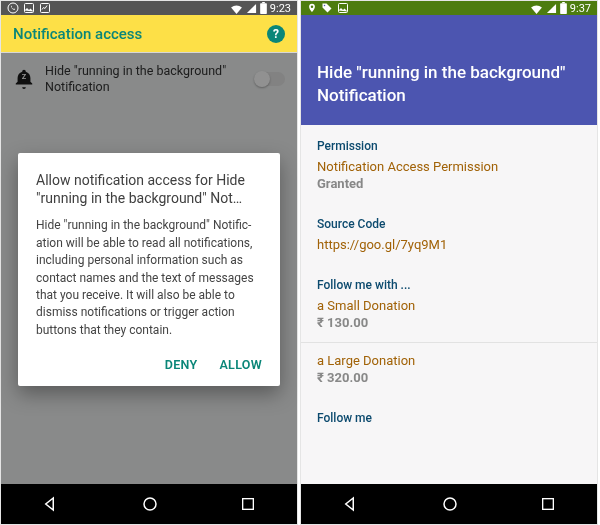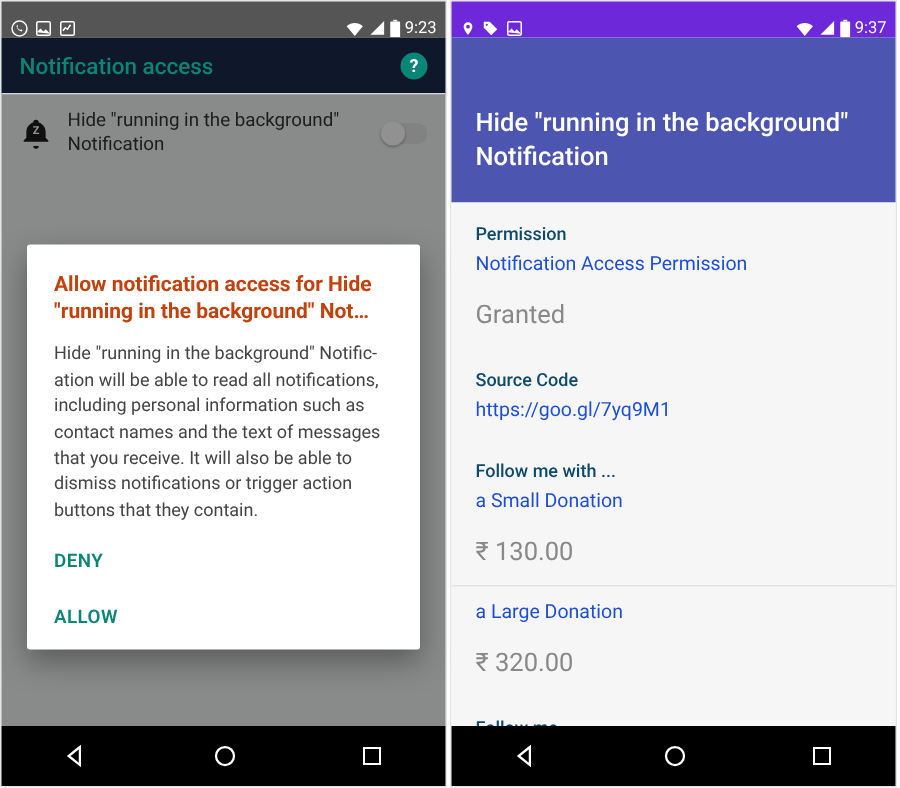--- a/index.html
+++ b/index.html
@@ -1,49 +1,49 @@
 <!DOCTYPE html>
 <html><head>
 <meta charset="utf-8">
 <style>
   * { box-sizing: border-box; margin: 0; padding: 0; }
   body { width: 600px; height: 525px; display: flex; font-family: Roboto, Arial, sans-serif; background: #fff; overflow: hidden; }
   .container { display: flex; width: 100%; height: 100%; gap: 2px; }
   .phone { position: relative; width: 298px; height: 525px; display: flex; flex-direction: column; border: 1px solid #e5e5e5; }
-  .statusbar { height: 24px; display: flex; align-items: flex-end; justify-content: space-between; padding: 0 6px; font-size: 11px; color: #fff; gap: 32px; }
+  .statusbar { height: 14px; display: flex; align-items: center; justify-content: space-between; padding: 0 6px; font-size: 11px; color: #fff; gap: 32px; }
   .statusbar.dark { background: #555; }
-  .statusbar.blue { background: #6d28d9; }
+  .statusbar.blue { background: #4d7c0f; }
   .sb-left { display: flex; gap: 4px; }
   .sb-right { display: flex; gap: 3px; align-items: center; }
   .ico svg { display: block; }
   .actionbar { height: 38px; display: flex; align-items: center; justify-content: space-between; padding: 0 12px; border-bottom: 1px solid #d7d7d7; }
-  .actionbar.dimmed { background: #0f172a; }
+  .actionbar.dimmed { background: #fde047; }
   .actionbar .title { color: #0a8678; font-size: 15px; font-weight: 500; }
   .help-circle { width: 18px; height: 18px; border-radius: 50%; background: #0a8678; color: #fff; display: flex; align-items: center; justify-content: center; font-size: 12px; font-weight: bold; }
   .content.dimmed { background: #eceeee; flex: 1; position: relative; }
   .row { display: flex; align-items: center; padding: 10px 12px; gap: 10px; }
   .row .label { font-size: 12.5px; color: #333; flex: 1; line-height: 1.3; }
   .toggle { width: 30px; height: 14px; border-radius: 8px; background: #e0e0e0; position: relative; }
   .toggle::after { content: ""; position: absolute; width: 16px; height: 16px; border-radius: 50%; background: #fafafa; top: -1px; left: -1px; box-shadow: 0 1px 2px rgba(0,0,0,.3); }
   .scrim { position: absolute; inset: 0; background: rgba(0,0,0,.42); display: flex; align-items: flex-start; justify-content: center; padding-top: 100px; }
   .dialog { background: #fff; width: 262px; padding: 18px 18px 8px 18px; box-shadow: 0 8px 20px rgba(0,0,0,.35); border-radius: 2px; }
-  .dialog-title { font-size: 14px; font-weight: 700; color: #c2410c; margin-bottom: 10px; line-height: 1.3; }
+  .dialog-title { font-size: 14px; font-weight: 400; color: #404040; margin-bottom: 10px; line-height: 1.3; }
   .dialog-body { font-size: 12px; color: #444; line-height: 1.45; margin-bottom: 12px; }
-  .dialog-actions { display: flex; justify-content: flex-end; gap: 22px; padding: 6px 0 6px 0; flex-direction: column; }
+  .dialog-actions { display: flex; justify-content: flex-end; gap: 22px; padding: 6px 0 6px 0; }
   .dialog-btn { color: #0a8678; font-size: 12.5px; font-weight: 600; letter-spacing: .3px; cursor: pointer; }
   .navbar { height: 40px; background: #000; display: flex; align-items: center; justify-content: space-around; margin-top: auto; }
   .navbar svg { display: block; }
   
   .hero { background: #4c55b0; padding: 46px 16px 18px 16px; color: #fff; }
   .hero-title { font-size: 17px; font-weight: 500; line-height: 1.35; }
   .body { flex: 1; background: #f7f6f7; overflow: hidden; }
   .section-label { color: #0c4a6e; font-size: 12px; font-weight: 500; padding: 14px 16px 6px 16px; }
   .item { padding: 0 16px 12px 16px; }
-  .item-title { font-size: 13px; color: #1d4ed8; }
-  .item-sub { font-size: 17px; color: #888; margin-top: 16px; }
+  .item-title { font-size: 13px; color: #a16207; }
+  .item-sub { font-size: 13px; color: #888; margin-top: 2px; font-weight: bold; }
   .divider { height: 1px; background: #e2e2e2; margin: 0 0 0 0; }
 </style>
 </head>
 <body>
 
 <div class="container">
 
   <div class="phone">
     <div class="statusbar dark">
       <div class="sb-left">

